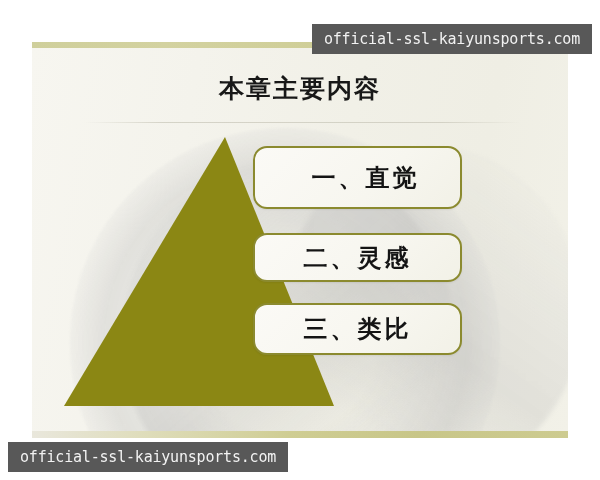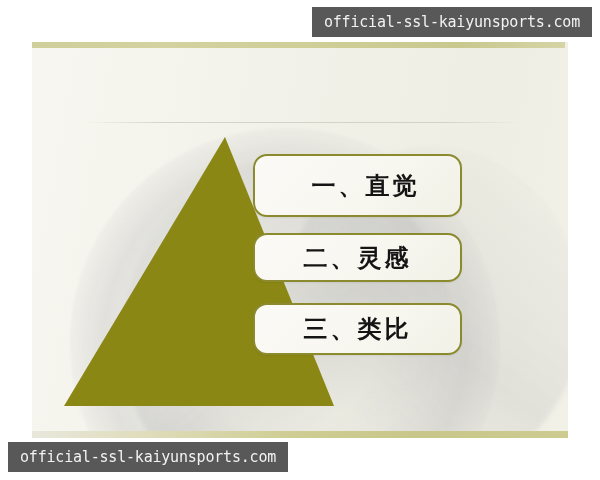--- a/index.html
+++ b/index.html
@@ -166,36 +166,37 @@
     box-shadow: 0 1px 2px rgba(0,0,0,0.06);
   }
   .item-label {
     font-size: 24px;
     font-weight: bold;
     letter-spacing: 3px;
     color: #141414;
     font-family: "DejaVu Sans", "Liberation Sans", sans-serif;
     white-space: nowrap;
   }
-  #item-0 { top: 112px; height: 63px; padding-left: 16px; }
+  #item-0 { top: 104px; height: 63px; padding-left: 16px; }
   #item-1 { top: 191px; height: 49px; }
   #item-2 { top: 261px; height: 52px; }
 
   
   .watermark {
     position: absolute;
     background: #585858;
     color: #f2f2f2;
     font-family: "DejaVu Sans Mono", "Liberation Mono", monospace;
     font-size: 15px;
     letter-spacing: -0.2px;
     white-space: nowrap;
     display: flex;
     align-items: center;
     justify-content: center;
+    margin-top: 17px;
   }
   #watermark-top {
     right: 8px;
     top: 7px;
     height: 30px;
     padding: 0 12px;
   }
   #watermark-bottom {
     left: 8px;
     bottom: 8px;
@@ -210,20 +211,21 @@
 
   <div id="slide-sheen"></div>
 
   <div id="fan-arc"></div>
   <div id="fan-arc-2"></div>
   <div id="fan-arc-3"></div>
 
   <div id="top-bar"></div>
   <div id="bottom-bar"></div>
 
+  <div id="title">本章主要内容</div>
   <div id="title-rule"></div>
 
   <div id="triangle">
     <svg width="272" height="271" viewBox="0 0 272 271" xmlns="http://www.w3.org/2000/svg">
       <polygon points="163,2 272,271 2,271" fill="#8b8714"></polygon>
     </svg>
   </div>
 
   <div class="item-box" id="item-0">
     <span class="item-label">一、直觉</span>

